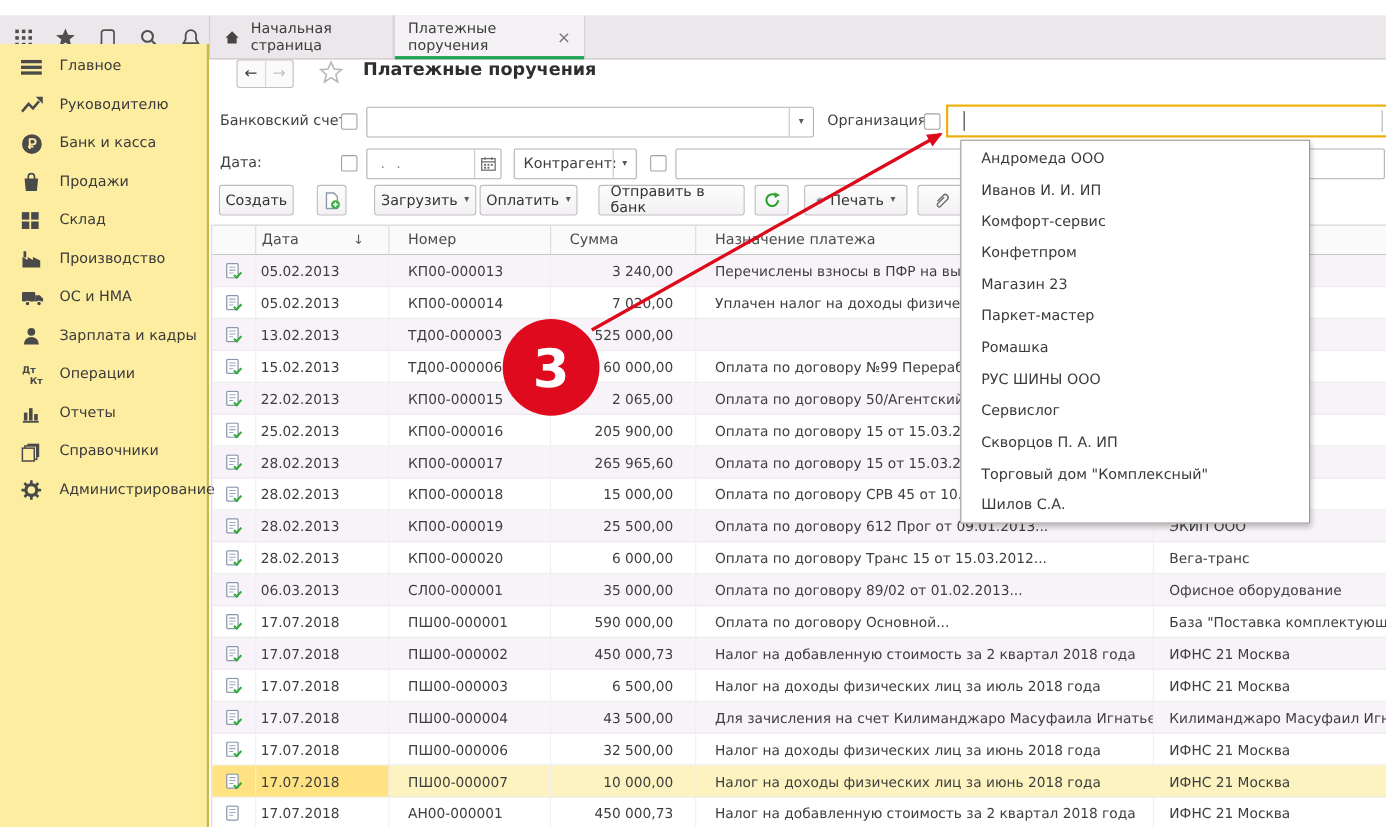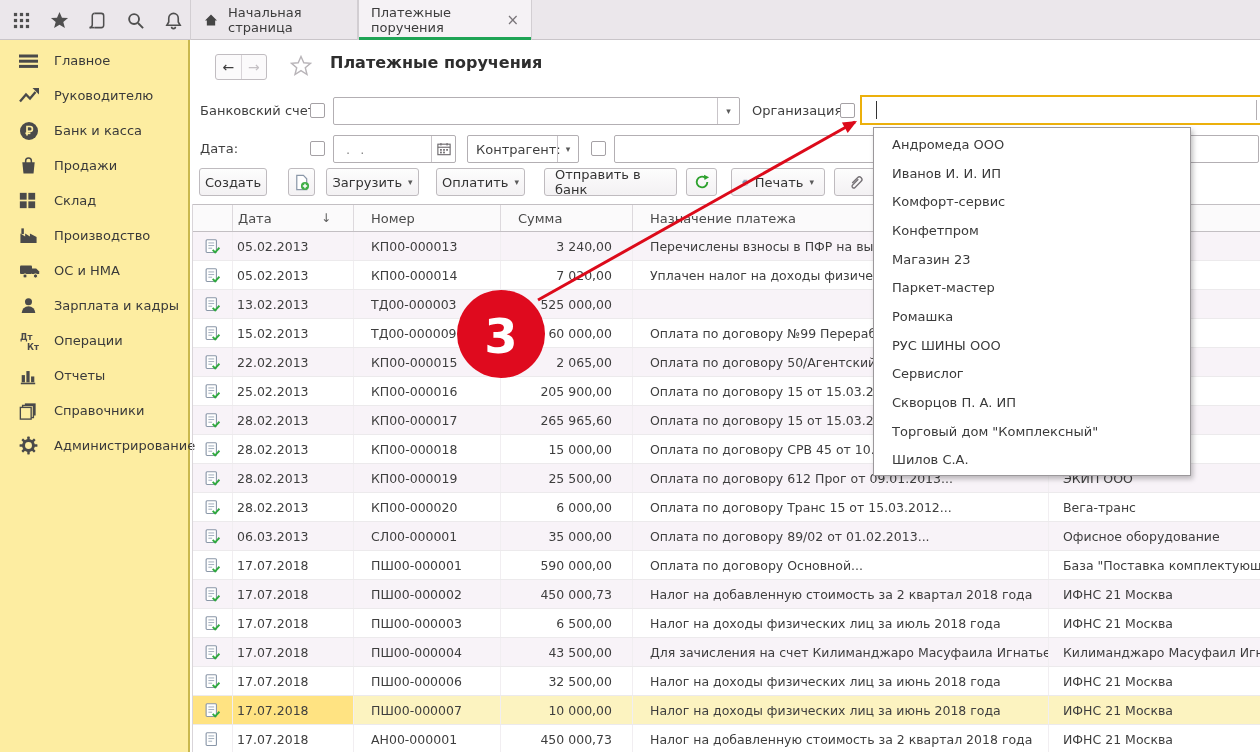--- a/index.html
+++ b/index.html
@@ -1,21 +1,21 @@
 <!DOCTYPE html>
 <html><head>
 <meta charset="utf-8">
 <style>
   html,body{margin:0;padding:0;background:#fff;}
   #app{position:relative;width:1260px;height:752px;overflow:hidden;background:#fff;
        font-family:"DejaVu Sans","Liberation Sans",sans-serif;color:#3e3e3e;font-size:13px;}
   .abs{position:absolute;}
 
   
-  #topbar{left:0;top:0;width:1260px;height:40px;background:#ebe7eb;border-bottom:1px solid #c9c5c9;box-sizing:border-box;}
+  #topbar{left:0;top:14px;width:1260px;height:40px;background:#ebe7eb;border-bottom:1px solid #c9c5c9;box-sizing:border-box;}
   #topbar-icons{left:0;top:0;width:190px;height:40px;display:flex;align-items:center;gap:19px;padding-left:12px;box-sizing:border-box;}
   .tbicon{width:19px;height:19px;display:inline-flex;}
   .tab{position:absolute;top:0;height:40px;display:flex;align-items:center;box-sizing:border-box;
        border-left:1px solid #d2ced2;border-right:1px solid #d2ced2;padding:0 12px;color:#3c3c3c;cursor:default;}
   #tab-home{left:190px;width:168px;gap:9px;}
   #tab-active{left:358px;width:174px;background:#f5f2f5;gap:10px;}
   #tab-active .underline{position:absolute;left:0;right:0;bottom:0;height:3px;background:#1fa455;}
   .tab-close{color:#7a767a;font-size:15px;line-height:1;margin-left:2px;}
 
   
@@ -328,21 +328,21 @@
   <div class="btn" style="left:199px;width:68px">
       <span>Создать</span>
     </div>
   <div class="btn" style="left:288px;width:27px;padding:0">
     <svg viewBox="0 0 18 18" width="17" height="17">
         <path d="M4 1.5h7l3.5 3.5v11.5H4Z" fill="#fff" stroke="#8a97a8" stroke-width="1.3"></path>
         <circle cx="12.7" cy="12.7" r="4.3" fill="#3fae46"></circle>
         <path d="M12.7 10.4v4.6M10.4 12.7h4.6" stroke="#fff" stroke-width="1.5"></path>
       </svg>
   </div>
-  <div class="btn" style="left:326px;width:93px">
+  <div class="btn" style="left:340px;width:93px">
       <span>Загрузить</span>
       <span class="caret">▾</span>
     </div>
   <div class="btn" style="left:436px;width:89px">
       <span>Оплатить</span>
       <span class="caret">▾</span>
     </div>
   <div class="btn" style="left:544px;width:133px">
       <span>Отправить в банк</span>
     </div>
@@ -431,21 +431,21 @@
     </div>
         <div class="trow">
       <div class="cell c-icon">
         <svg viewBox="0 0 16 16" width="15" height="15">
               <rect x="1.2" y="0.8" width="11" height="13.6" rx="1" fill="#fff" stroke="#8a97a8" stroke-width="1.2"></rect>
               <path d="M3.6 4.2h6.2M3.6 7h6.2M3.6 9.8h4" stroke="#9aa7b8" stroke-width="1"></path>
               <path class="check" d="M8.2 11.6l2.6 2.6 4.6-5" stroke="#2faa3e" stroke-width="2" fill="none"></path>
             </svg>
       </div>
       <div class="cell c-date">15.02.2013</div>
-      <div class="cell c-num">ТД00-000009</div>
+      <div class="cell c-num">ТД00-000006</div>
       <div class="cell c-sum">60 000,00</div>
       <div class="cell c-purp">Оплата по договору №99 Переработк...</div>
       <div class="cell c-ctr"></div>
     </div>
         <div class="trow alt">
       <div class="cell c-icon">
         <svg viewBox="0 0 16 16" width="15" height="15">
               <rect x="1.2" y="0.8" width="11" height="13.6" rx="1" fill="#fff" stroke="#8a97a8" stroke-width="1.2"></rect>
               <path d="M3.6 4.2h6.2M3.6 7h6.2M3.6 9.8h4" stroke="#9aa7b8" stroke-width="1"></path>
               <path class="check" d="M8.2 11.6l2.6 2.6 4.6-5" stroke="#2faa3e" stroke-width="2" fill="none"></path>

